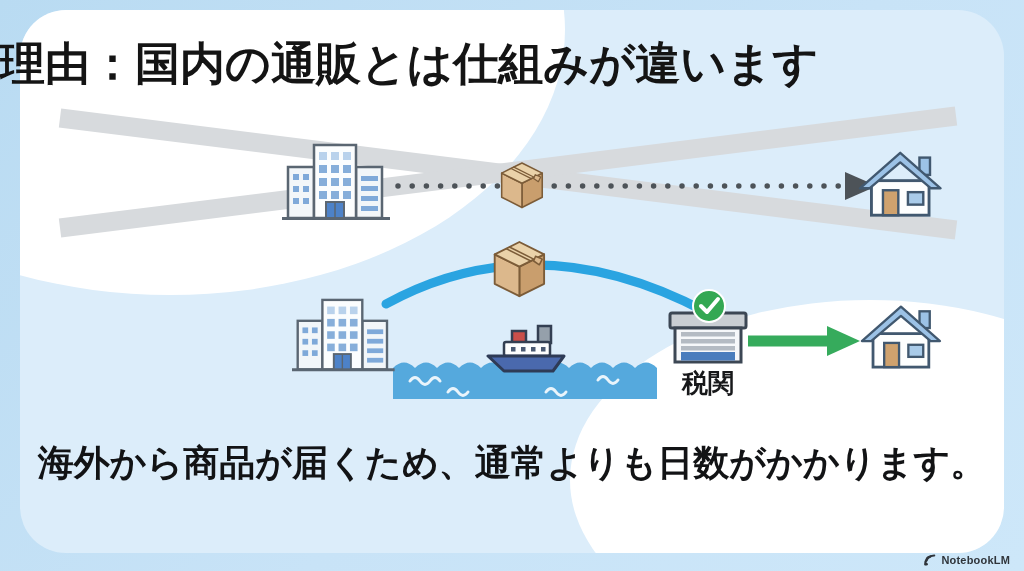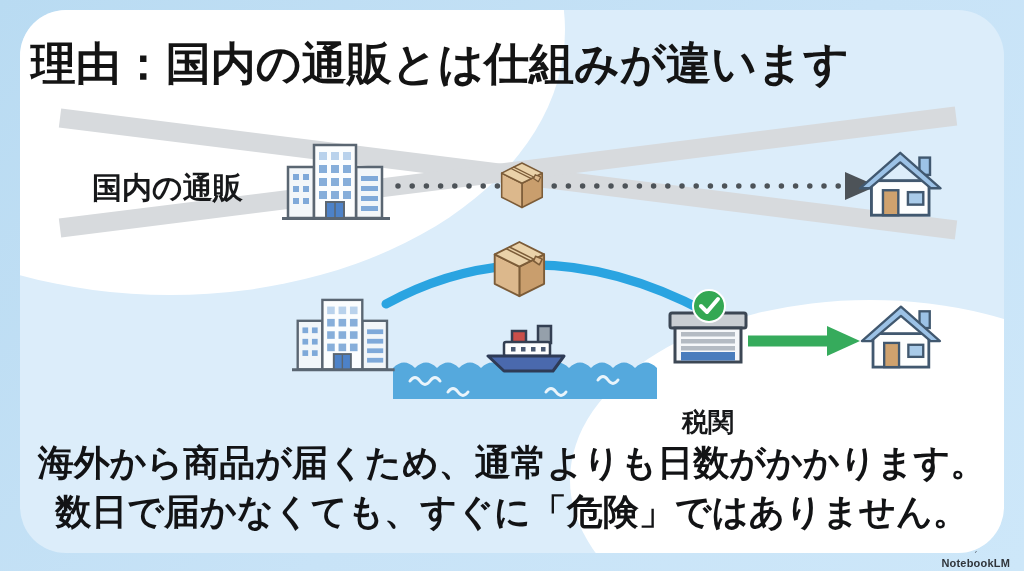--- a/index.html
+++ b/index.html
@@ -10,39 +10,39 @@
   }
   .panel{
     position:absolute;left:20px;top:10px;width:984px;height:543px;
     background:#dcedfa;border-radius:46px;overflow:hidden;
   }
   .blob{position:absolute;background:#ffffff;border-radius:50%;}
   .blob-tl{left:-245px;top:-245px;width:790px;height:530px;}
   .blob-right{left:550px;top:290px;width:600px;height:360px;}
   .layer{position:absolute;left:0;top:0;width:1024px;height:571px;}
   .title{
-    position:absolute;left:0;top:34px;width:880px;text-align:center;
+    position:absolute;left:0;top:34px;width:880px;
     font-size:45px;font-weight:900;color:#141414;letter-spacing:0px;white-space:nowrap;
   }
   .row-label{
     position:absolute;font-size:30px;font-weight:900;color:#17181a;white-space:nowrap;
   }
   .label-domestic{left:92px;top:168px;}
   .label-overseas{left:64px;top:318px;}
   .label-customs{
     position:absolute;left:660px;top:366px;width:96px;text-align:center;
-    font-size:26px;font-weight:900;color:#17181a;margin-top:39px;
+    font-size:26px;font-weight:900;color:#17181a;
   }
   .conclusion{
     position:absolute;left:0;top:429px;width:1024px;text-align:center;
     font-size:36px;font-weight:900;color:#121315;line-height:1.35;white-space:nowrap;margin-top:10px;
   }
   .footer{
     position:absolute;right:14px;bottom:2px;height:18px;
-    display:flex;align-items:center;gap:4px;color:#30353b;flex-direction:column;
+    display:flex;align-items:center;gap:4px;color:#30353b;
   }
   .footer .brand{font-size:11px;font-weight:700;letter-spacing:0.2px;}
   svg{display:block;}
 </style>
 </head>
 <body>
 
 <div class="stage">
 
   <div class="panel">
@@ -169,28 +169,26 @@
     </g>
 
     <g>
       <line x1="748" y1="341" x2="830" y2="341" stroke="#36ab5c" stroke-width="11"></line>
       <polygon points="827,326 827,356 860,341" fill="#36ab5c"></polygon>
     </g>
   </svg>
 
   <div class="title">理由：国内の通販とは仕組みが違います</div>
 
-  <div class="row-label label-domestic">国内の通販</div>
 
 
   <div class="label-customs">税関</div>
 
   <div class="conclusion">
     <div>海外から商品が届くため、通常よりも日数がかかります。</div>
-    <div>数日で届かなくても、すぐに「危険」ではありません。</div>
   </div>
 
   <div class="footer">
     <svg width="14" height="14" viewBox="0 0 14 14">
       <path d="M2.2,11.5 A9,9 0 0 1 11.2,2.5" fill="none" stroke="#30353b" stroke-width="2.2" stroke-linecap="round"></path>
       <path d="M3.4,7.6 A4.4,4.4 0 0 1 7.4,3.6" fill="none" stroke="#30353b" stroke-width="2.2" stroke-linecap="round"></path>
       <circle cx="3.4" cy="11.2" r="1.4" fill="#30353b"></circle>
     </svg>
     <span class="brand">NotebookLM</span>
   </div>

